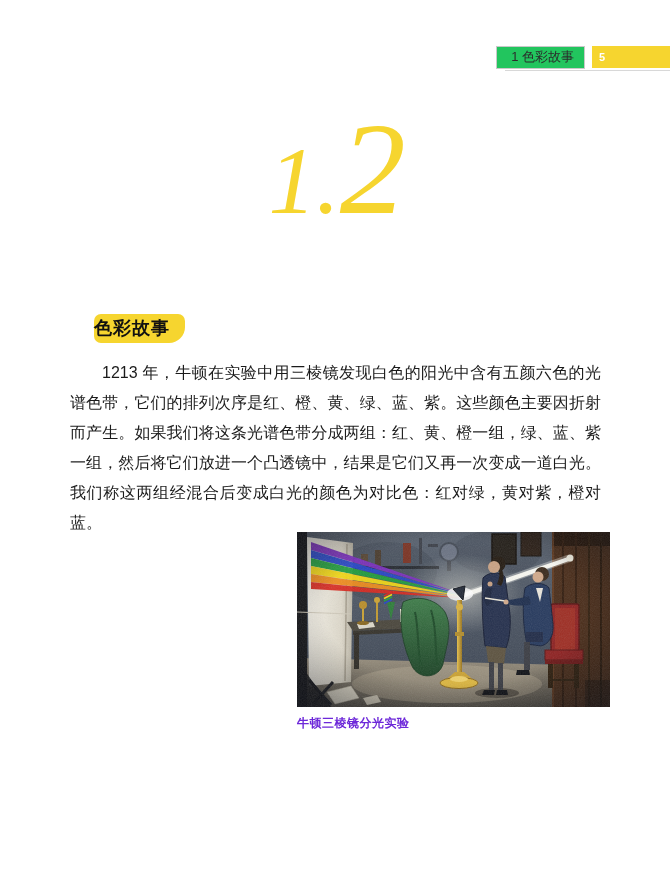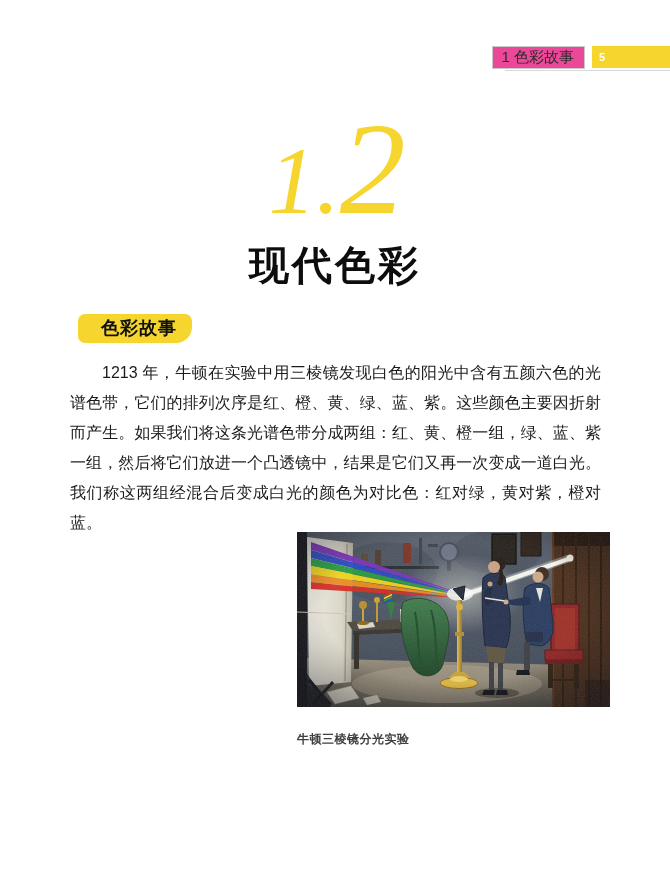--- a/index.html
+++ b/index.html
@@ -13,23 +13,23 @@
     color: var(--text, #1c1c1c);
   }
 
   
   .page-header {
     position: absolute; top: 46px; right: 0;
     display: flex; align-items: center; height: 22px;
   }
   .chapter-label {
     border: 1px solid var(--header-border, #c9c9c9);
-    font-size: 15px; line-height: 18px;
-    padding: 1px 10px 2px 8px;
-    color: #2b2b2b; background: #ec4899;
+    font-size: 13px; line-height: 18px;
+    padding: 1px 10px 2px 14px;
+    color: #2b2b2b; background: #22c55e;
     margin-right: 7px; white-space: nowrap;
   }
   .page-number-box {
     width: 78px; height: 22px;
     background: var(--accent-yellow, #F6D52F);
     display: flex; align-items: center;
     padding-left: 7px;
   }
   .page-number-box span {
     color: var(--page-number-text, #fff);
@@ -54,62 +54,61 @@
   .section-title {
     position: absolute; top: 238px; left: 0; width: 100%;
     margin: 0; text-align: center;
     font-size: 40px; font-weight: bold; letter-spacing: 3px;
     color: #0d0d0d;
   }
 
   
   .content { position: absolute; top: 314px; left: 70px; width: 531px; }
   .story-tag {
-    display: inline-block; margin-left: 8px;
+    display: inline-block; margin-left: 24px;
     background: var(--accent-yellow, #F6D52F);
     color: #111;
     border-radius: 7px 7px 16px 7px;
-    padding: 2px 15px 3px 23px;
+    padding: 2px 15px 3px 0;
     font-size: 18px; font-weight: bold; letter-spacing: 1px;
   }
   .para {
     margin: 15px 0 0 0;
     font-size: 16px; line-height: 30px;
     text-align: justify; text-indent: 2em;
     color: #1b1b1b;
   }
   .figure-wrap {
     float: right; width: 313px;
     margin: -6px -9px 2px 14px;
   }
   .figure-wrap svg { display: block; width: 313px; height: 175px; }
   .figure-caption {
-    margin-top: 24px;
+    margin-top: 8px;
     font-size: 12px; font-weight: bold; letter-spacing: .5px;
-    color: #404040; text-indent: 0;
+    color: #6d28d9; text-indent: 0;
   }
   .clear { clear: both; }
 </style>
 </head>
 <body>
 
 <div class="page">
 
   <div class="page-header">
     <div class="chapter-label">1 色彩故事</div>
     <div class="page-number-box">
       <span>5</span>
     </div>
   </div>
   <div class="header-rule"></div>
 
   <div class="section-number">
     <span class="sn-lead">1.</span><span class="sn-tail">2</span>
   </div>
-  <h1 class="section-title">现代色彩</h1>
 
   <div class="content">
     <div class="story-tag">色彩故事</div>
 
     <p class="para">1213 年，牛顿在实验中用三棱镜发现白色的阳光中含有五颜六色的光谱色带，它们的排列次序是红、橙、黄、绿、蓝、紫。这些颜色主要因折射而产生。如果我们将这条光谱色带分成两组：红、黄、橙一组，绿、蓝、紫一组，然后将它们放进一个凸透镜中，结果是它们又再一次变成一道白光。我们称这两组经混合后变成白光的颜色为对比色：红对绿，黄对紫，橙对蓝。</p>
 
     <div class="figure-wrap">
       <svg viewBox="0 0 313 175" aria-hidden="true">
         <defs>
           <linearGradient id="wallG" x1="0" y1="0" x2="0" y2="1">

